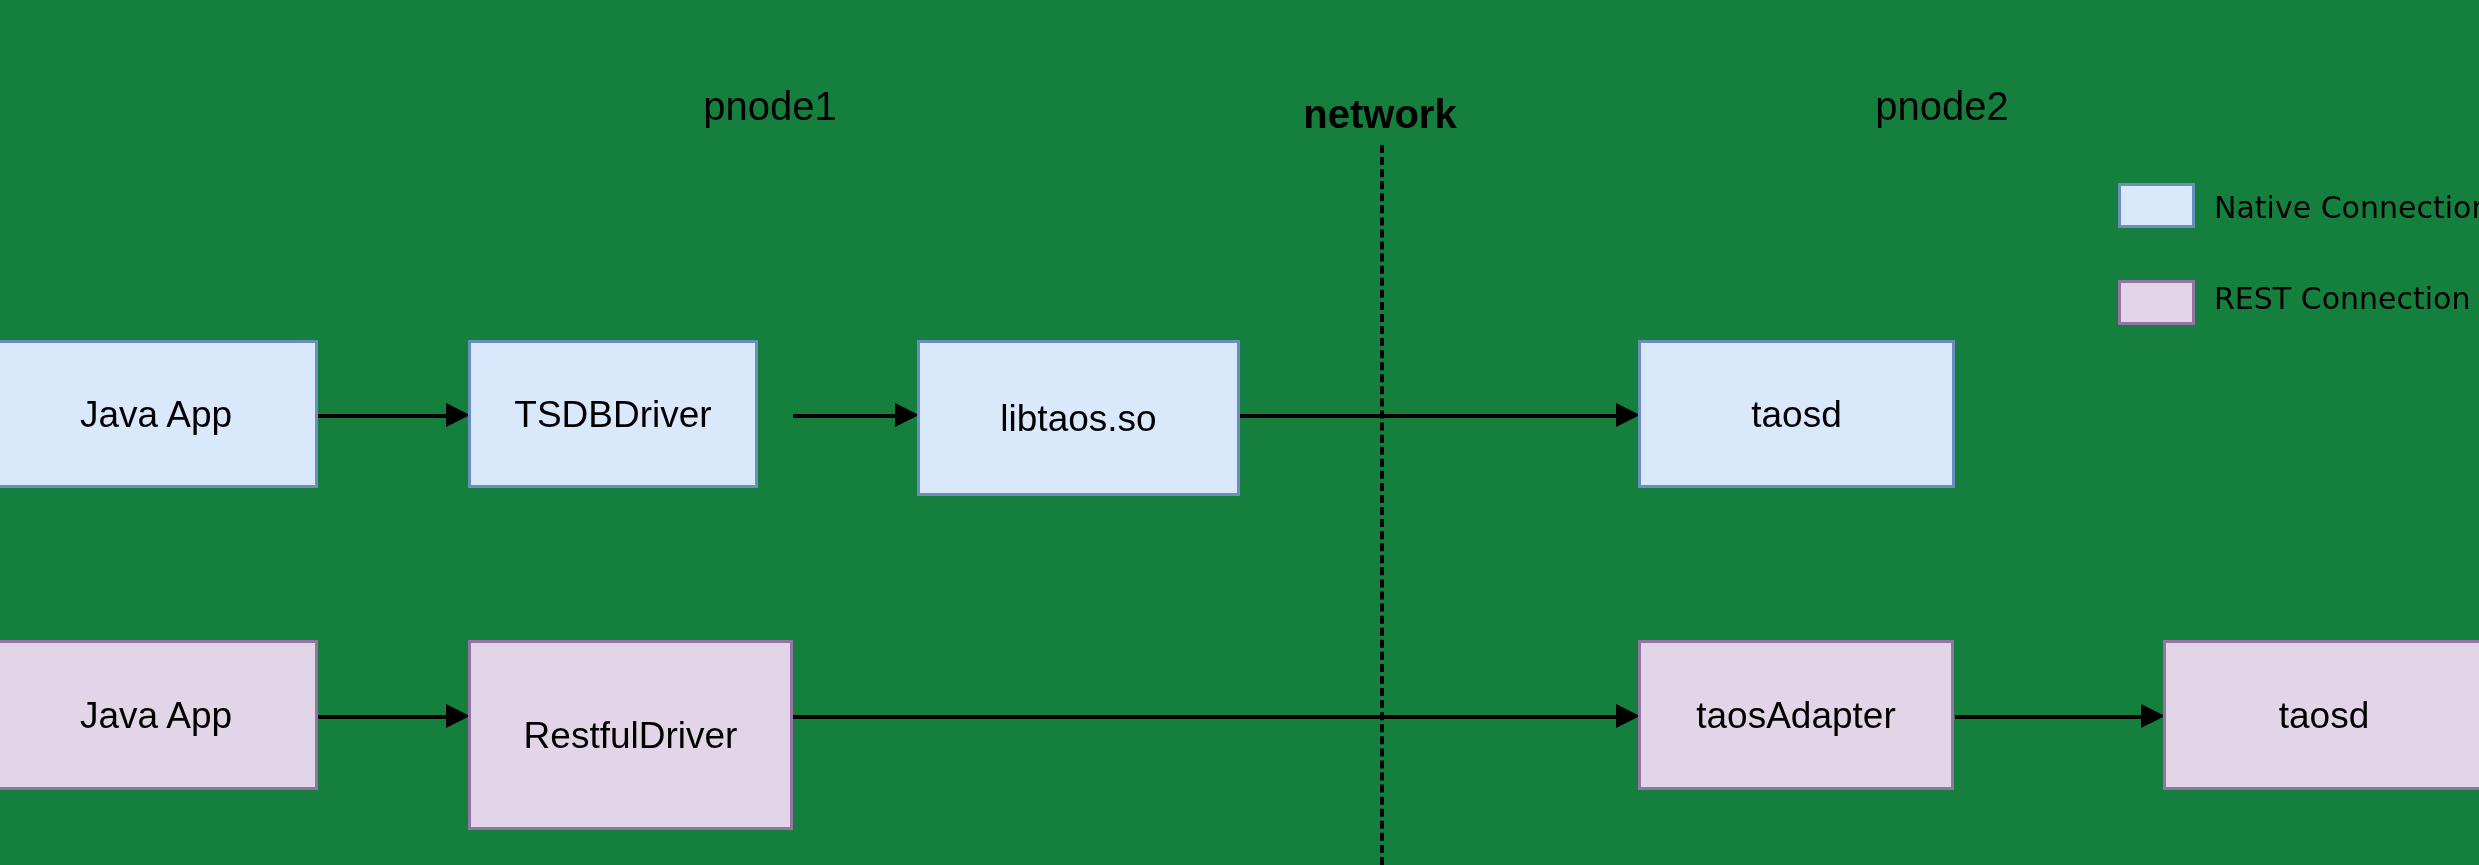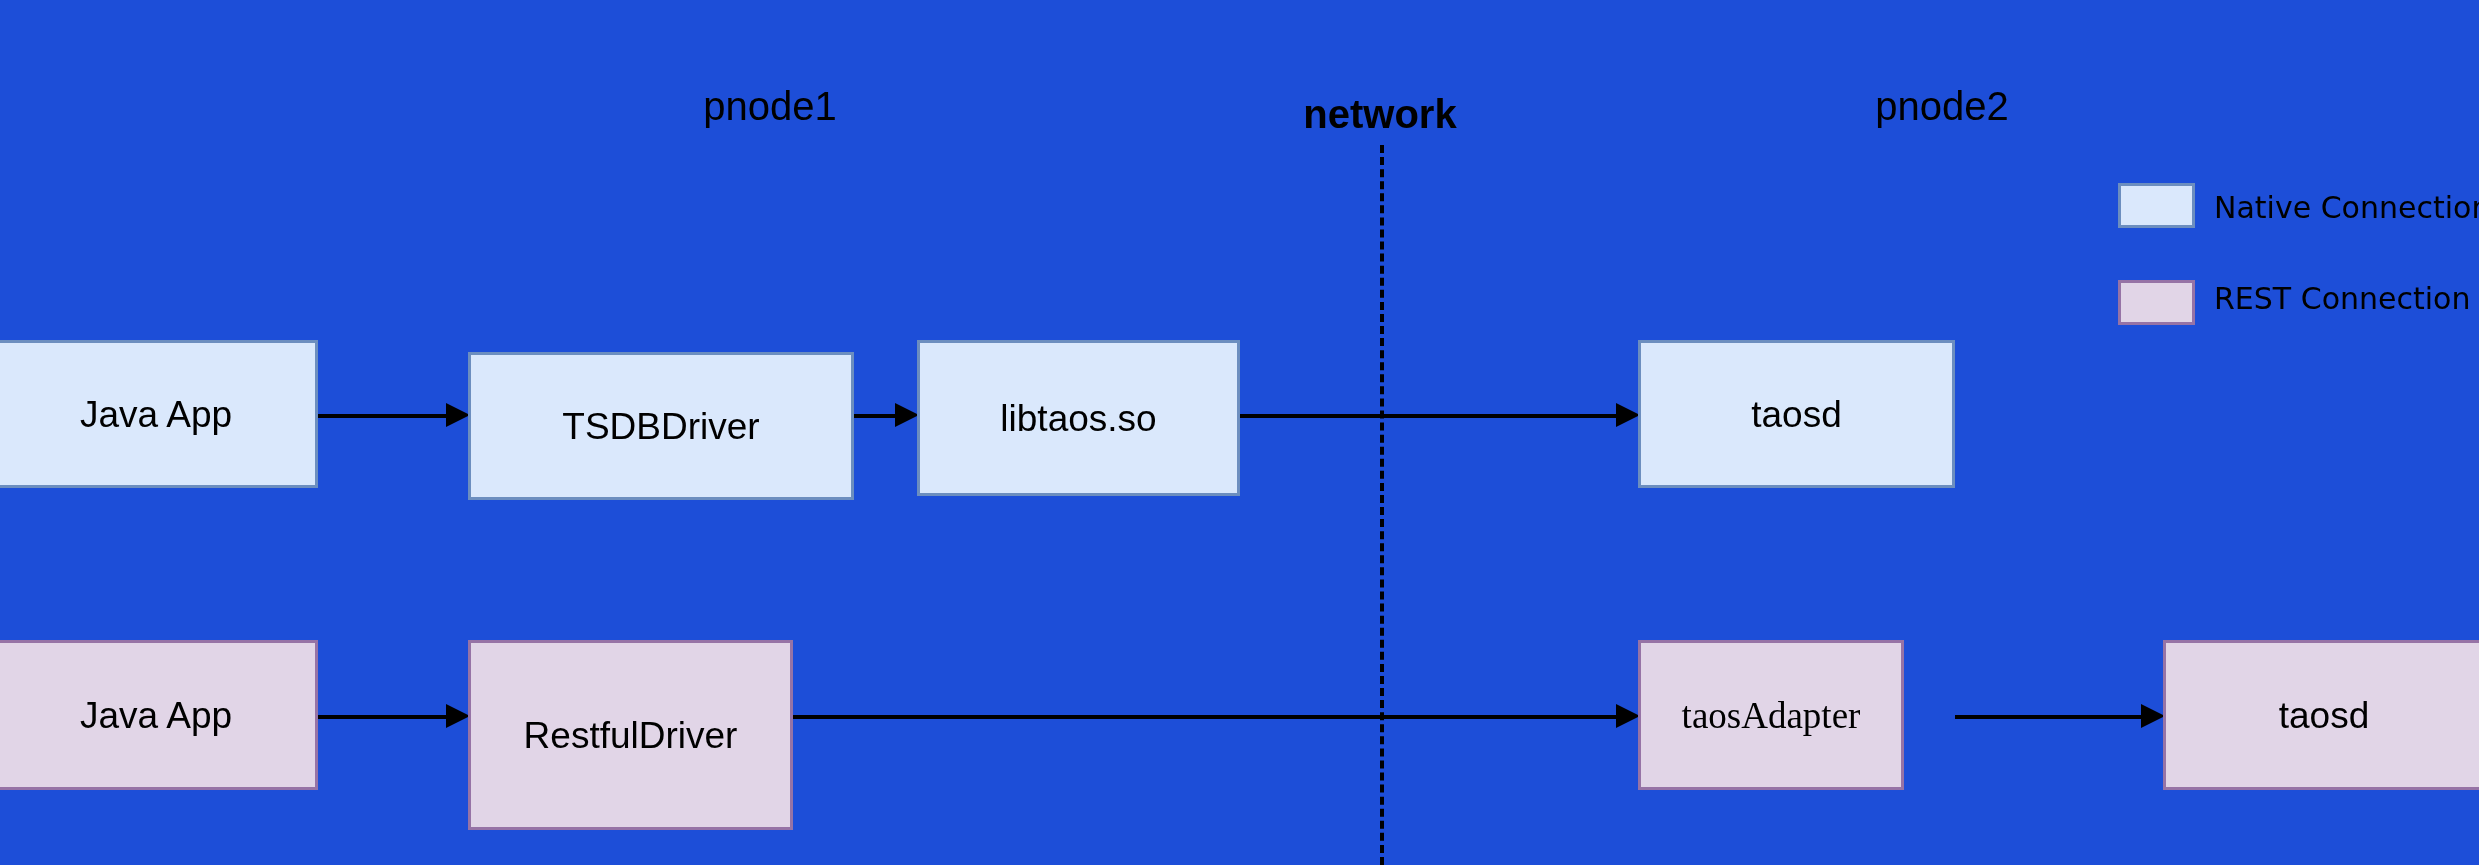--- a/index.html
+++ b/index.html
@@ -4,21 +4,21 @@
 <style>
   html, body {
     margin: 0;
     padding: 0;
     background: #ffffff;
   }
   #canvas {
     position: relative;
     width: 2479px;
     height: 865px;
-    background: #1d4ed8;
+    background: #15803d;
     overflow: hidden;
     font-family: "Liberation Sans", sans-serif;
   }
 
   
   .zone-label {
     position: absolute;
     font-size: 40px;
     color: #000000;
     line-height: 1;
@@ -109,42 +109,42 @@
     <div class="network-divider" style="left: 1380px; top: 145px; height: 720px; border-left-color: rgb(0, 0, 0);"></div>
     <div class="connector" style="left: 318px; top: 414px; width: 132px; border-top-color: rgb(0, 0, 0);"></div>
     <div class="arrowhead" style="left: 446px; top: 403px; border-left-color: rgb(0, 0, 0);"></div>
     <div class="connector" style="left: 793px; top: 414px; width: 106px; border-top-color: rgb(0, 0, 0);"></div>
     <div class="arrowhead" style="left: 895px; top: 403px; border-left-color: rgb(0, 0, 0);"></div>
     <div class="connector" style="left: 1240px; top: 414px; width: 380px; border-top-color: rgb(0, 0, 0);"></div>
     <div class="arrowhead" style="left: 1616px; top: 403px; border-left-color: rgb(0, 0, 0);"></div>
     <div class="node native" style="left: -6px; top: 340px; width: 324px; height: 148px;">
       <span class="node-label">Java App</span>
     </div>
-    <div class="node native" style="left: 468px; top: 340px; width: 386px; height: 148px; margin-top: 12px;">
+    <div class="node native" style="left: 468px; top: 340px; width: 290px; height: 148px;">
       <span class="node-label">TSDBDriver</span>
     </div>
     <div class="node native" style="left: 917px; top: 340px; width: 323px; height: 156px;">
       <span class="node-label">libtaos.so</span>
     </div>
     <div class="node native" style="left: 1638px; top: 340px; width: 317px; height: 148px;">
       <span class="node-label">taosd</span>
     </div>
     <div class="connector" style="left: 318px; top: 715px; width: 132px; border-top-color: rgb(0, 0, 0);"></div>
     <div class="arrowhead" style="left: 446px; top: 704px; border-left-color: rgb(0, 0, 0);"></div>
     <div class="connector" style="left: 793px; top: 715px; width: 827px; border-top-color: rgb(0, 0, 0);"></div>
     <div class="arrowhead" style="left: 1616px; top: 704px; border-left-color: rgb(0, 0, 0);"></div>
     <div class="connector" style="left: 1955px; top: 715px; width: 190px; border-top-color: rgb(0, 0, 0);"></div>
     <div class="arrowhead" style="left: 2141px; top: 704px; border-left-color: rgb(0, 0, 0);"></div>
     <div class="node rest" style="left: -6px; top: 640px; width: 324px; height: 150px;">
       <span class="node-label">Java App</span>
     </div>
     <div class="node rest" style="left: 468px; top: 640px; width: 325px; height: 190px;">
       <span class="node-label">RestfulDriver</span>
     </div>
-    <div class="node rest" style="left: 1638px; top: 640px; width: 266px; height: 150px; font-family: Liberation Serif, serif;">
+    <div class="node rest" style="left: 1638px; top: 640px; width: 316px; height: 150px;">
       <span class="node-label">taosAdapter</span>
     </div>
     <div class="node rest" style="left: 2163px; top: 640px; width: 322px; height: 150px;">
       <span class="node-label">taosd</span>
     </div>
     <div class="legend-swatch native" style="left: 2118px; top: 183px; width: 77px; height: 45px;"></div>
     <div class="legend-label" style="left: 2214px; top: 193px;">Native Connection</div>
     <div class="legend-swatch rest" style="left: 2118px; top: 280px; width: 77px; height: 45px;"></div>
     <div class="legend-label" style="left: 2214px; top: 284px;">REST Connection</div>
   </div>

